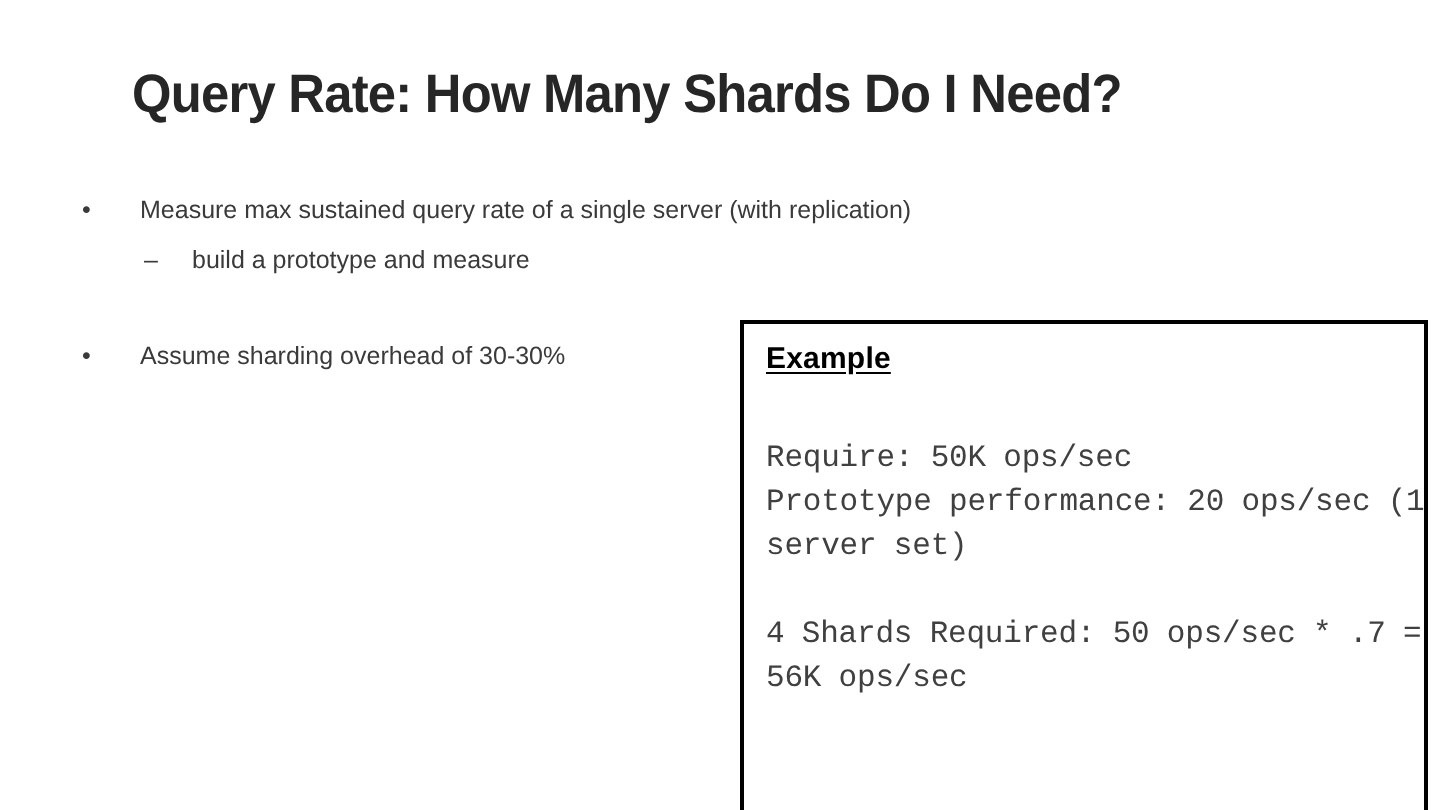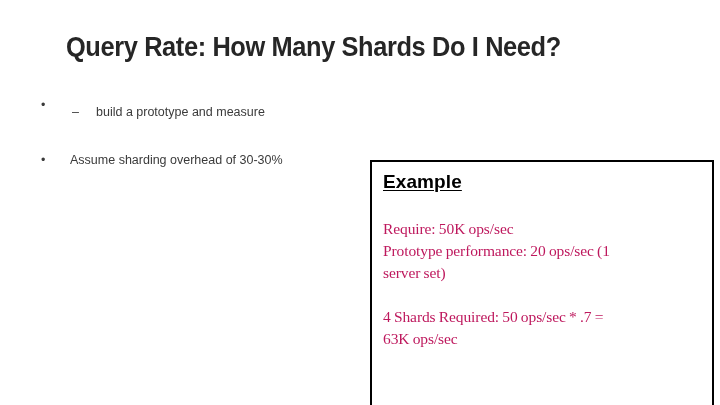--- a/index.html
+++ b/index.html
@@ -90,55 +90,56 @@
     border: 2px solid #000000;
     border-bottom: none;
     background: #ffffff;
     box-sizing: border-box;
   }
   #example-heading {
     position: absolute;
     left: 11px;
     top: 9px;
     font-family: "Liberation Sans", sans-serif;
-    font-size: 19px;
+    font-size: 15px;
     font-weight: bold;
     color: #000000;
     text-decoration: underline;
     text-underline-offset: 2px;
     letter-spacing: 0.1px;
   }
   #example-body {
     position: absolute;
     left: 11px;
     top: 56px;
     width: 320px;
   }
   .ex-para {
-    font-family: Liberation Serif, serif;
+    font-family: Liberation Mono, monospace;
     font-size: 15.5px;
     line-height: 22px;
-    color: #be185d;
+    color: #404040;
     letter-spacing: -0.1px;
     word-spacing: -0.5px;
   }
   .ex-para + .ex-para { margin-top: 22px; }
   .ex-line { display: block; white-space: nowrap; }
 </style>
 </head>
 <body>
 
 <div id="slide">
 
   <div id="slide-title">Query Rate: How Many Shards Do I Need?</div>
 
   <div id="bullet-list">
 
     <div class="bullet-row level1">
       <span class="bullet-marker">•</span>
+      <span>Measure max sustained query rate of a single server (with replication)</span>
     </div>
 
     <div class="bullet-row level2">
       <span class="bullet-marker">–</span>
       <span>build a prototype and measure</span>
     </div>
 
     <div class="spacer-gap"></div>
 
     <div class="bullet-row level1">
@@ -155,19 +156,19 @@
     <div id="example-body">
 
       <div class="ex-para">
         <span class="ex-line">Require: 50K ops/sec</span>
         <span class="ex-line">Prototype performance: 20 ops/sec (1</span>
         <span class="ex-line">server set)</span>
       </div>
 
       <div class="ex-para">
         <span class="ex-line">4 Shards Required: 50 ops/sec * .7 =</span>
-        <span class="ex-line">63K ops/sec</span>
+        <span class="ex-line">56K ops/sec</span>
       </div>
 
     </div>
   </div>
 
 </div>
 
 </body></html>

